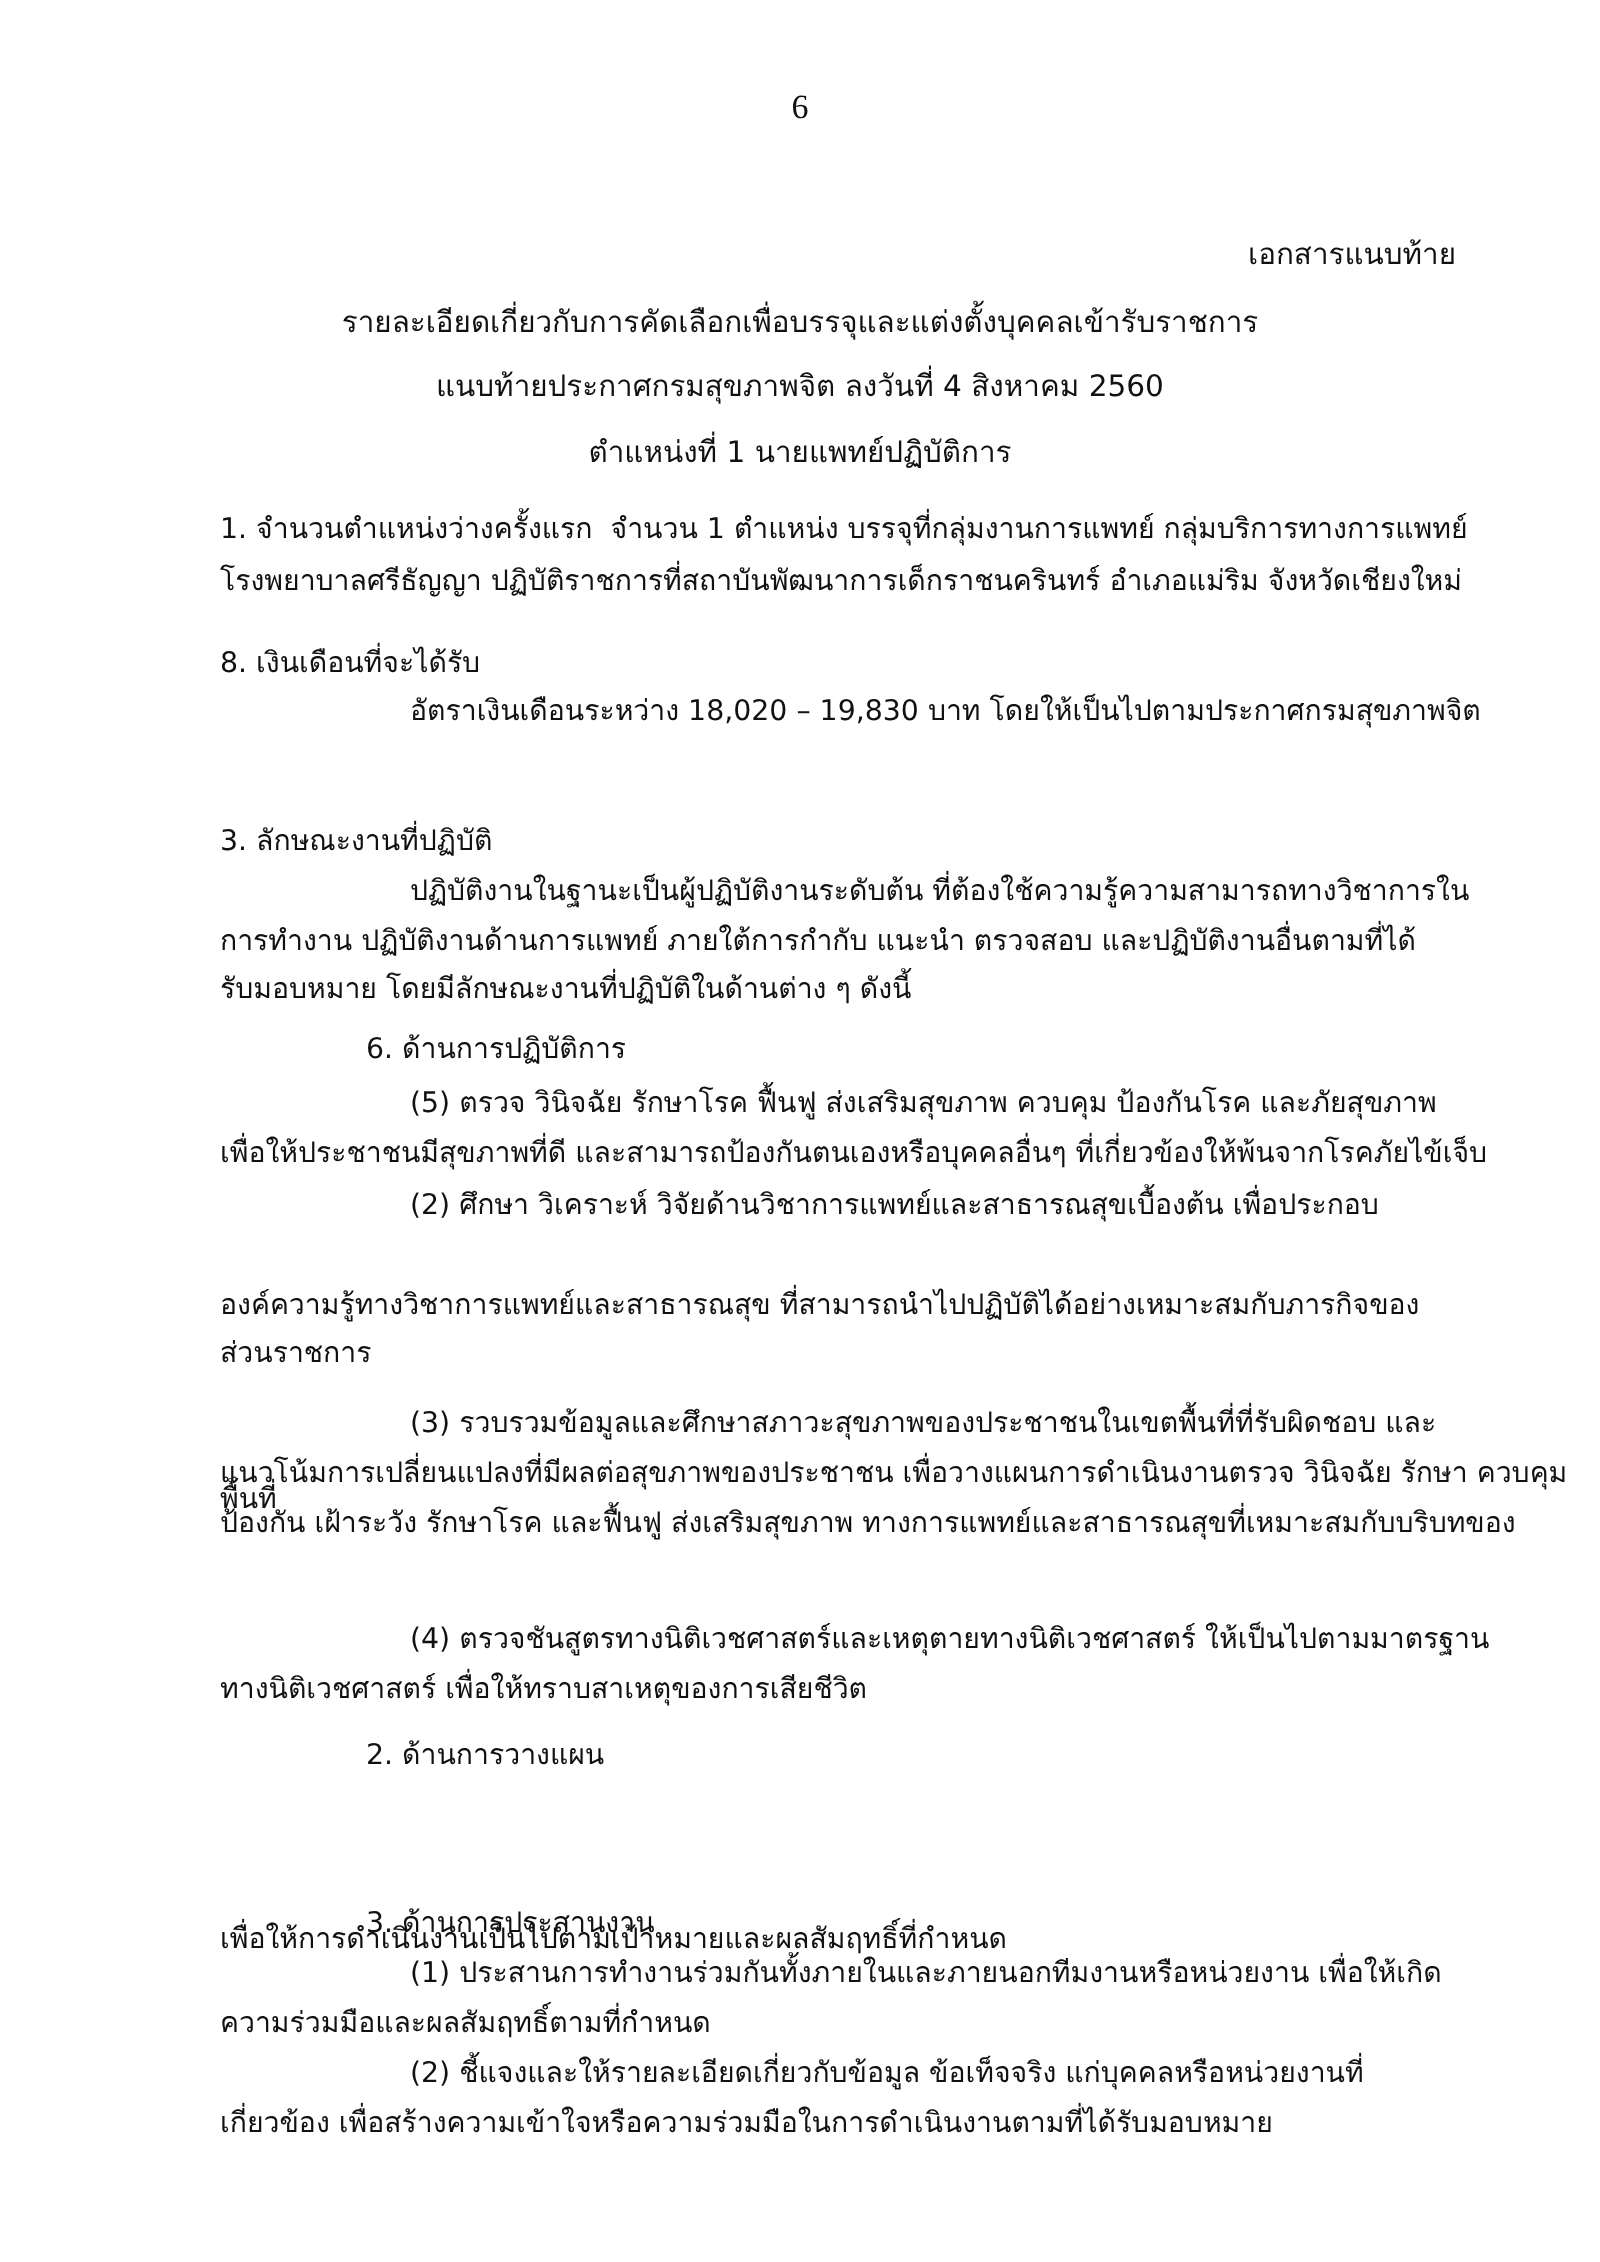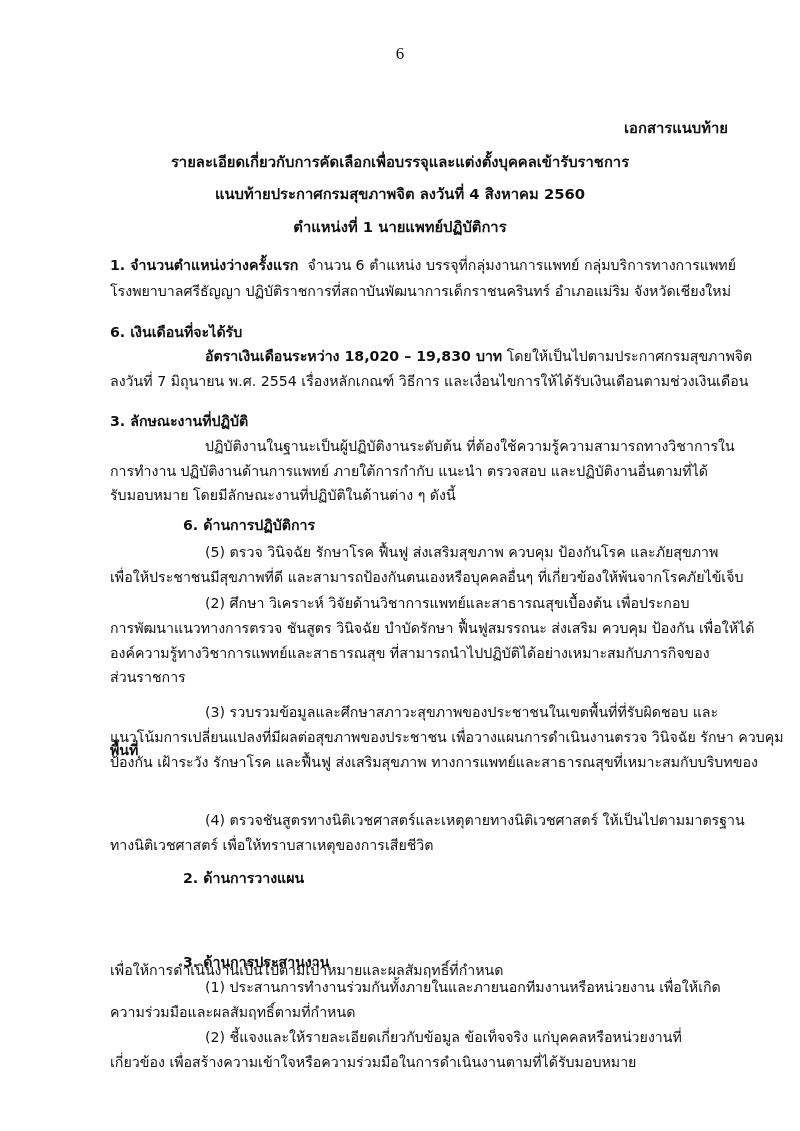--- a/index.html
+++ b/index.html
@@ -1,59 +1,57 @@
 <!DOCTYPE html>
 <html><head>
   <meta charset="utf-8">
   <style>
     html, body { margin: 0; padding: 0; background: #ffffff; }
     body { width: 800px; height: 1131px; position: relative; overflow: hidden;
            font-family: "DejaVu Sans", "Liberation Sans", sans-serif; color: #111; }
     .page { position: absolute; left: 0; top: 0; width: 800px; height: 1131px; }
     .ln { position: absolute; font-size: 14.2px; line-height: 20px; white-space: nowrap; }
-    .b { font-weight: bold; }
+    .b { font-weight: normal; }
     .center { left: 0; width: 800px; text-align: center; }
     .pnum { font-family: "Liberation Serif", serif; font-size: 17px; }
     .sub { font-size: 14.8px; }
   </style>
 </head>
 <body>
 
 <div class="page">
 
   <div class="ln center pnum" style="top:44px;">6</div>
 
   <div class="ln b sub" style="top:118px; right:72px;">เอกสารแนบท้าย</div>
 
   <div class="ln b center sub" style="top:152px;">รายละเอียดเกี่ยวกับการคัดเลือกเพื่อบรรจุและแต่งตั้งบุคคลเข้ารับราชการ</div>
   <div class="ln b center sub" style="top:184px;">แนบท้ายประกาศกรมสุขภาพจิต ลงวันที่ 4 สิงหาคม 2560</div>
   <div class="ln b center sub" style="top:217px;">ตำแหน่งที่ 1 นายแพทย์ปฏิบัติการ</div>
 
   <div class="ln" style="top:255px; left:110px;">
-    <span class="b">1. จำนวนตำแหน่งว่างครั้งแรก</span>&nbsp;&nbsp;<span>จำนวน 6 ตำแหน่ง บรรจุที่กลุ่มงานการแพทย์ กลุ่มบริการทางการแพทย์</span>
+    <span class="b">1. จำนวนตำแหน่งว่างครั้งแรก</span>&nbsp;&nbsp;<span>จำนวน 1 ตำแหน่ง บรรจุที่กลุ่มงานการแพทย์ กลุ่มบริการทางการแพทย์</span>
   </div>
   <div class="ln" style="top:281px; left:110px;">โรงพยาบาลศรีธัญญา ปฏิบัติราชการที่สถาบันพัฒนาการเด็กราชนครินทร์ อำเภอแม่ริม จังหวัดเชียงใหม่</div>
 
-  <div class="ln b" style="top:322px; left:110px;">6. เงินเดือนที่จะได้รับ</div>
+  <div class="ln b" style="top:322px; left:110px;">8. เงินเดือนที่จะได้รับ</div>
   <div class="ln" style="top:346px; left:205px;">
     <span class="b">อัตราเงินเดือนระหว่าง 18,020 – 19,830 บาท</span> <span>โดยให้เป็นไปตามประกาศกรมสุขภาพจิต</span>
   </div>
-  <div class="ln" style="top:371px; left:110px;">ลงวันที่ 7 มิถุนายน พ.ศ. 2554 เรื่องหลักเกณฑ์ วิธีการ และเงื่อนไขการให้ได้รับเงินเดือนตามช่วงเงินเดือน</div>
 
   <div class="ln b" style="top:411px; left:110px;">3. ลักษณะงานที่ปฏิบัติ</div>
   <div class="ln" style="top:461px; left:110px;">การทำงาน ปฏิบัติงานด้านการแพทย์ ภายใต้การกำกับ แนะนำ ตรวจสอบ และปฏิบัติงานอื่นตามที่ได้</div>
   <div class="ln" style="top:436px; left:205px;">ปฏิบัติงานในฐานะเป็นผู้ปฏิบัติงานระดับต้น ที่ต้องใช้ความรู้ความสามารถทางวิชาการใน</div>
   <div class="ln" style="top:485px; left:110px;">รับมอบหมาย โดยมีลักษณะงานที่ปฏิบัติในด้านต่าง ๆ ดังนี้</div>
 
   <div class="ln b" style="top:515px; left:183px;">6. ด้านการปฏิบัติการ</div>
   <div class="ln" style="top:542px; left:205px;">(5)  ตรวจ วินิจฉัย รักษาโรค ฟื้นฟู ส่งเสริมสุขภาพ ควบคุม ป้องกันโรค และภัยสุขภาพ</div>
   <div class="ln" style="top:567px; left:110px;">เพื่อให้ประชาชนมีสุขภาพที่ดี และสามารถป้องกันตนเองหรือบุคคลอื่นๆ ที่เกี่ยวข้องให้พ้นจากโรคภัยไข้เจ็บ</div>
 
   <div class="ln" style="top:593px; left:205px;">(2)  ศึกษา วิเคราะห์ วิจัยด้านวิชาการแพทย์และสาธารณสุขเบื้องต้น เพื่อประกอบ</div>
-  <div class="ln" style="top:618px; left:110px;">การพัฒนาแนวทางการตรวจ ชันสูตร วินิจฉัย บำบัดรักษา ฟื้นฟูสมรรถนะ ส่งเสริม ควบคุม ป้องกัน เพื่อให้ได้</div>
   <div class="ln" style="top:643px; left:110px;">องค์ความรู้ทางวิชาการแพทย์และสาธารณสุข ที่สามารถนำไปปฏิบัติได้อย่างเหมาะสมกับภารกิจของ</div>
   <div class="ln" style="top:667px; left:110px;">ส่วนราชการ</div>
 
   <div class="ln" style="top:702px; left:205px;">(3)  รวบรวมข้อมูลและศึกษาสภาวะสุขภาพของประชาชนในเขตพื้นที่ที่รับผิดชอบ และ</div>
   <div class="ln" style="top:727px; left:110px;">แนวโน้มการเปลี่ยนแปลงที่มีผลต่อสุขภาพของประชาชน เพื่อวางแผนการดำเนินงานตรวจ วินิจฉัย รักษา ควบคุม</div>
   <div class="ln" style="top:752px; left:110px;">ป้องกัน เฝ้าระวัง รักษาโรค และฟื้นฟู ส่งเสริมสุขภาพ ทางการแพทย์และสาธารณสุขที่เหมาะสมกับบริบทของ</div>
   <div class="ln b" style="top:740px; left:110px;">พื้นที่</div>
 
   <div class="ln" style="top:810px; left:205px;">(4)  ตรวจชันสูตรทางนิติเวชศาสตร์และเหตุตายทางนิติเวชศาสตร์ ให้เป็นไปตามมาตรฐาน</div>
   <div class="ln" style="top:835px; left:110px;">ทางนิติเวชศาสตร์ เพื่อให้ทราบสาเหตุของการเสียชีวิต</div>

